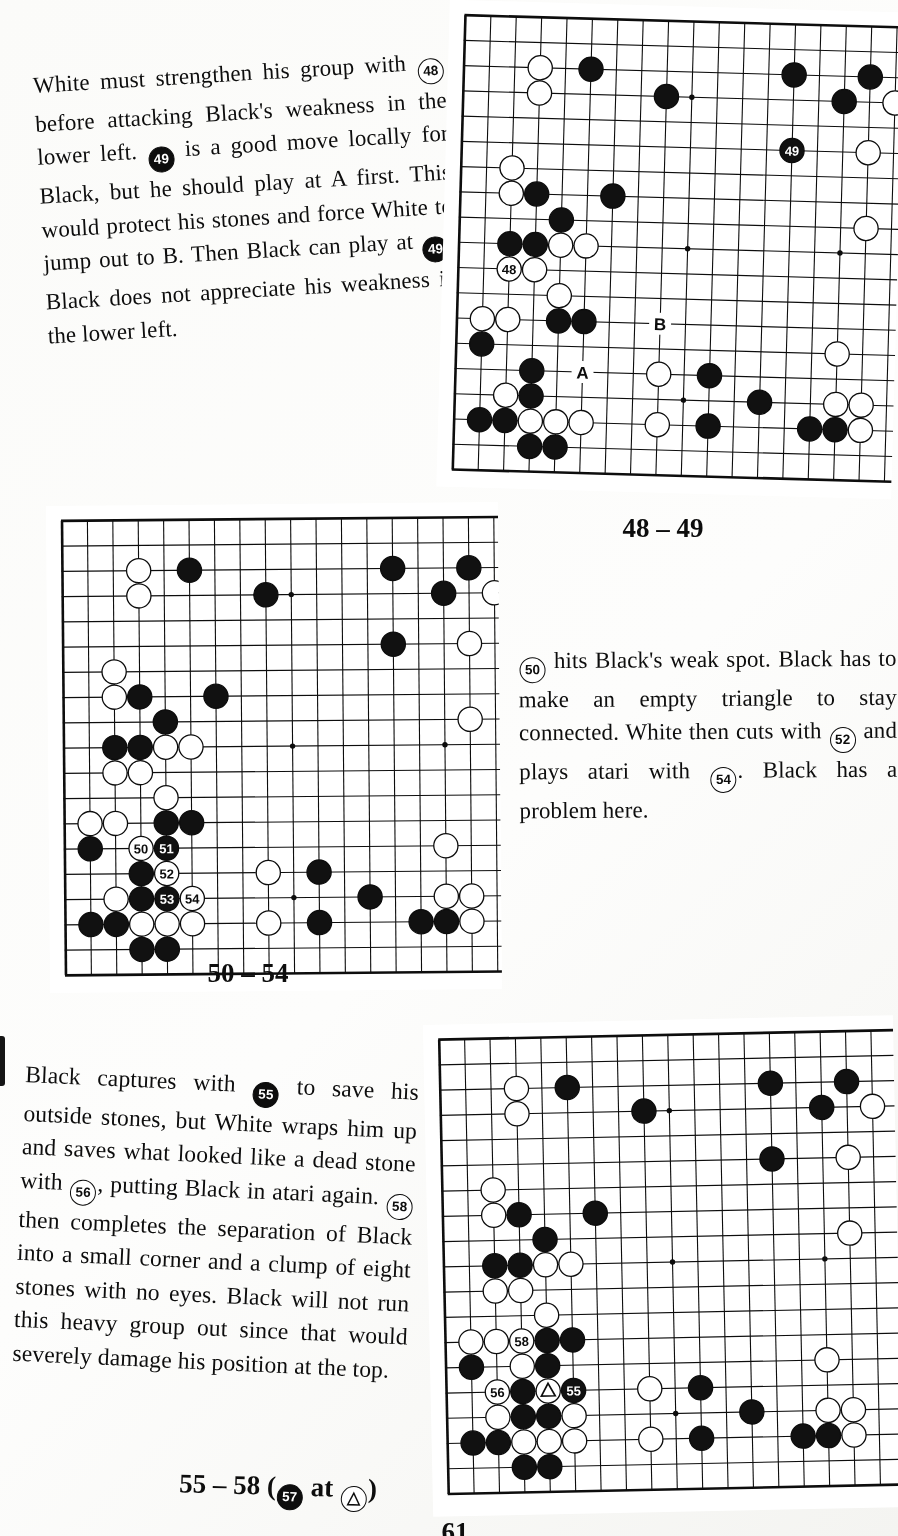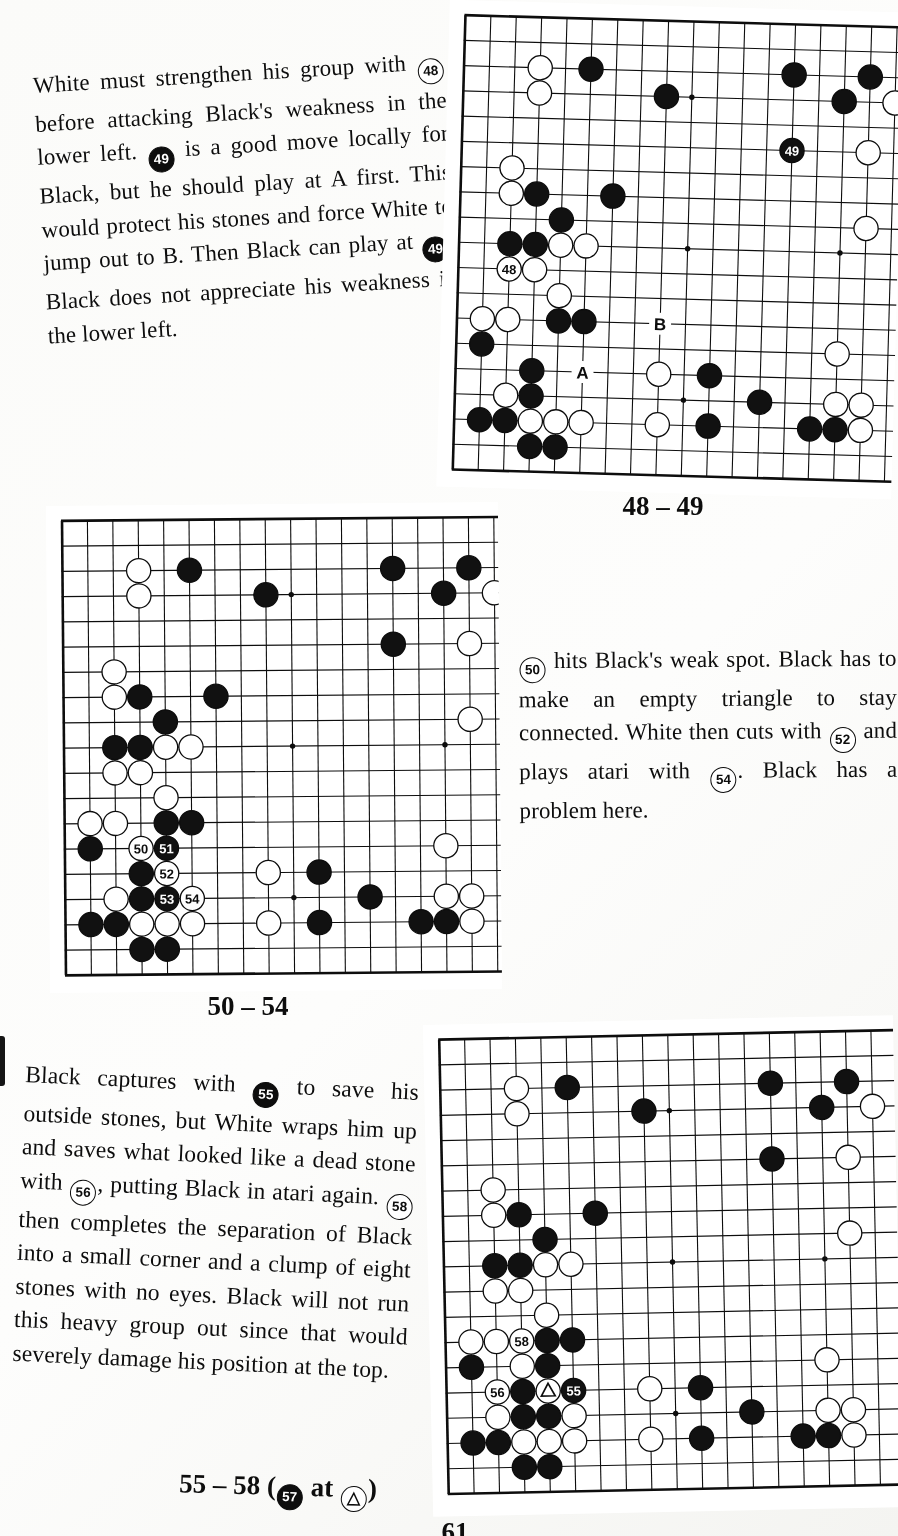--- a/index.html
+++ b/index.html
@@ -14,22 +14,22 @@
     position:absolute;text-align:justify;
     font-size:23px;line-height:33.6px;letter-spacing:.1px;
   }
   .p1{left:32px;top:46px;width:412px;transform:rotate(-3.4deg);transform-origin:left top;}
   .p2{left:519px;top:620px;width:378px;transform:rotate(-.4deg);}
   .p3{left:26px;top:1034px;width:394px;transform:rotate(2.6deg);transform-origin:left top;font-size:23.6px;}
   .caption{
     position:absolute;font-weight:bold;font-size:27px;text-align:center;
     font-family:"Liberation Serif",serif;
   }
-  .c1{left:443px;top:491px;width:440px;}
-  .c2{left:48px;top:991px;width:400px;}
+  .c1{left:443px;top:513px;width:440px;}
+  .c2{left:48px;top:958px;width:400px;}
   .c3{left:118px;top:1471px;width:320px;transform:rotate(1.6deg);white-space:nowrap;}
   .pagenum{position:absolute;left:400px;top:1517px;width:110px;text-align:center;
     font-weight:bold;font-size:27px;}
   
   .istone{
     display:inline-flex;align-items:center;justify-content:center;
     width:26px;height:26px;border-radius:50%;box-sizing:border-box;
     font-family:"Liberation Sans",sans-serif;font-weight:bold;font-size:13.5px;
     vertical-align:-6px;line-height:1;margin:0 1px;
   }

